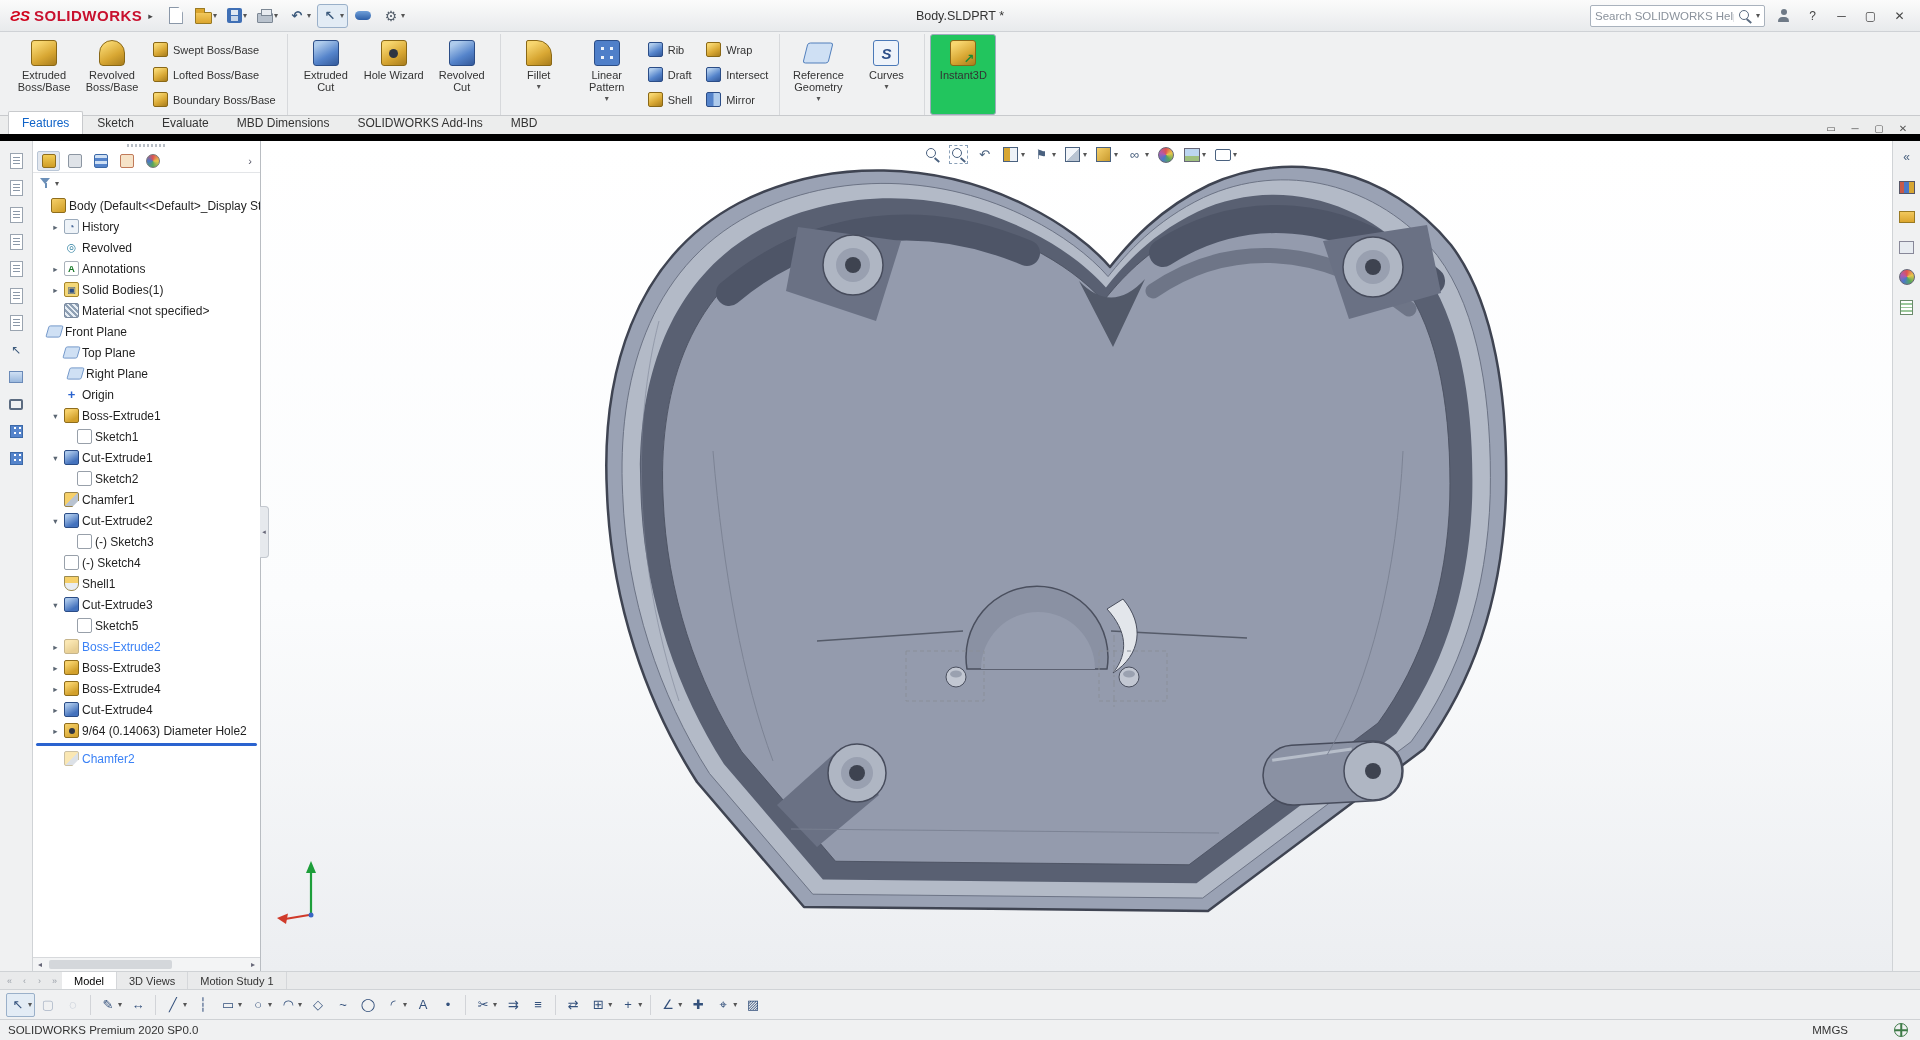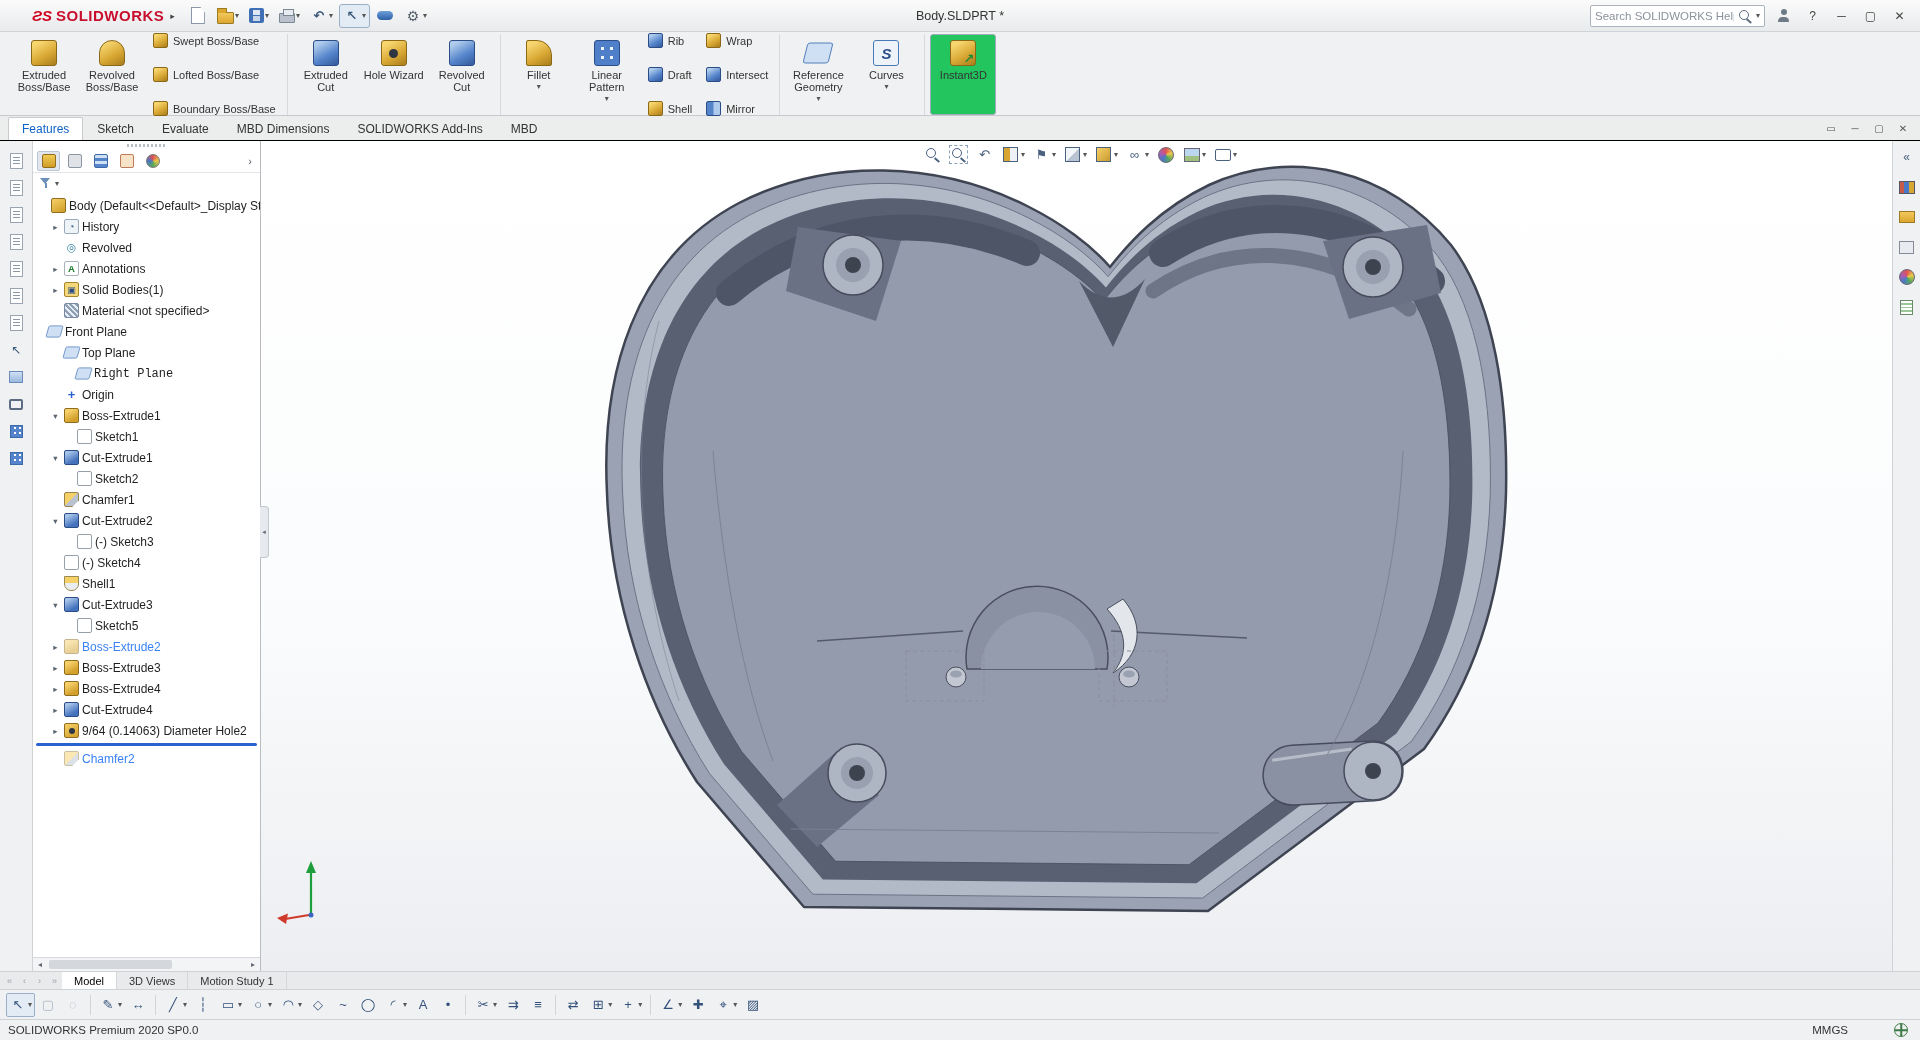--- a/index.html
+++ b/index.html
@@ -4,21 +4,21 @@
 <style>
 *{margin:0;padding:0;box-sizing:border-box;}
 html,body{width:1920px;height:1040px;overflow:hidden;font-family:"Liberation Sans","DejaVu Sans",sans-serif;font-size:12px;color:#2b2b2b;background:#fff;}
 button{font:inherit;background:none;border:none;color:inherit;cursor:default;}
 input{font:inherit;}
 ::placeholder{color:#8a929c;}
 
 
 .titlebar{height:32px;background:linear-gradient(#fbfbfb,#e8eaec);border-bottom:1px solid #cfd2d6;display:flex;align-items:center;position:relative;padding:0 6px;}
 .logo{display:flex;align-items:center;gap:4px;margin:0 10px 0 4px;}
-.logo-ds{color:#d0021b;font-weight:bold;font-style:italic;font-size:15px;margin-left:22px;}
+.logo-ds{color:#d0021b;font-weight:bold;font-style:italic;font-size:15px;}
 .logo-name{color:#c8102e;font-weight:bold;font-size:15px;letter-spacing:.5px;}
 .logo-expand{color:#444;font-size:9px;margin-left:2px;}
 .qa{display:flex;align-items:center;gap:2px;}
 .tb-btn{height:24px;min-width:26px;display:inline-flex;align-items:center;justify-content:center;gap:1px;border-radius:3px;border:1px solid transparent;padding:0 3px;}
 .tb-btn-active{border-color:#9ab0c9;background:#e3ecf5;}
 .caret{font-size:8px;color:#555;}
 .doc-title{position:absolute;left:50%;top:0;transform:translateX(-50%);height:32px;display:flex;align-items:center;font-size:12.5px;color:#333;}
 .tb-right{margin-left:auto;display:flex;align-items:center;gap:4px;}
 .search-box{width:175px;height:22px;border:1px solid #a9b2bd;background:#fff;border-radius:2px;display:flex;align-items:center;padding:0 4px;gap:3px;}
 .search-box input{flex:1;border:none;outline:none;font-size:11.5px;color:#333;background:transparent;min-width:0;}
@@ -45,38 +45,38 @@
 .tbi[data-name="undo-icon"],.tbi[data-name="select-arrow-icon"]{font-size:13px;font-weight:bold;}
 
 
 .ribbon{height:84px;background:#f0f1f2;border-bottom:1px solid #c8cacd;display:flex;align-items:stretch;padding:2px 4px 0 6px;}
 .rgroup{display:flex;align-items:stretch;padding:0 5px;border-right:1px solid #d7d9dc;gap:2px;}
 .rgroup:last-child{border-right:none;}
 .rlarge{display:flex;flex-direction:column;align-items:center;justify-content:flex-start;width:66px;padding:5px 2px 2px;border:1px solid transparent;border-radius:3px;}
 .rlabel{margin-top:3px;font-size:11px;line-height:12px;text-align:center;color:#333;}
 .rcaret{font-size:8px;color:#555;height:9px;line-height:9px;margin-top:1px;}
 .ractive{background:#22c55e;border-color:#9eabbd;}
-.rstack{display:flex;flex-direction:column;justify-content:center;gap:17px;padding:2px;}
+.rstack{display:flex;flex-direction:column;justify-content:center;gap:8px;padding:2px;}
 .rsmall{display:flex;align-items:center;gap:5px;font-size:11px;color:#333;padding:1px 4px;border-radius:2px;white-space:nowrap;}
 .ric{width:26px;height:26px;border-radius:3px;position:relative;flex:0 0 auto;display:flex;align-items:center;justify-content:center;}
 .ris{width:15px;height:15px;border-radius:2px;position:relative;flex:0 0 auto;}
 .ric[data-name$="boss-icon"],.ris[data-name$="boss-icon"],.ric[data-name="fillet-icon"],.ric[data-name="hole-wizard-icon"],.ric[data-name="instant3d-icon"],.ris[data-name="shell-icon"],.ris[data-name="wrap-icon"]{background:linear-gradient(150deg,#f7d66f 15%,#d8a733 60%,#a87d1d);border:1px solid #8a6816;}
 .ric[data-name$="cut-icon"],.ris[data-name$="cut-icon"],.ris[data-name="rib-icon"],.ris[data-name="draft-icon"],.ris[data-name="intersect-icon"],.ris[data-name="mirror-icon"]{background:linear-gradient(150deg,#aecbec 15%,#5584cb 60%,#33599a);border:1px solid #2b4d87;}
 .ric[data-name="revolved-boss-icon"]{border-radius:50% 50% 4px 4px;}
 .ric[data-name="fillet-icon"]{border-radius:2px 15px 2px 2px;}
 .ric[data-name="hole-wizard-icon"]::after{content:"";position:absolute;width:9px;height:9px;background:#2f3542;border-radius:50%;}
 .ric[data-name="linear-pattern-icon"]{background-color:#eef3fa;background-image:repeating-linear-gradient(90deg,#4f7fc9 0 6px,rgba(0,0,0,0) 6px 9px),repeating-linear-gradient(0deg,#4f7fc9 0 6px,rgba(0,0,0,0) 6px 9px);border:1px solid #2b4d87;}
 .ric[data-name="reference-geometry-icon"]{background:#cfe0f4;border:1px solid #4a79b8;transform:skewX(-14deg) scaleY(.8);}
 .ric[data-name="curves-icon"]{background:#eef3fa;border:1px solid #4a79b8;color:#2b4d87;font-weight:bold;font-style:italic;}
 .ric[data-name="curves-icon"]::after{content:"S";font-size:15px;}
 .ric[data-name="instant3d-icon"]::after{content:"↗";position:absolute;right:1px;bottom:-1px;color:#1e8a34;font-size:13px;font-weight:bold;}
 .ris[data-name="mirror-icon"]{background:linear-gradient(90deg,#5584cb 48%,#aecbec 52%);}
 
 
-.tabrow{height:25px;background:#eceded;border-bottom:1px solid #000000;display:flex;align-items:flex-end;padding:0 0 0 8px;position:relative;}
+.tabrow{height:25px;background:#eceded;border-bottom:7px solid #000000;display:flex;align-items:flex-end;padding:0 0 0 8px;position:relative;}
 .tabs-inner{display:flex;align-items:flex-end;height:100%;}
 .rtab{padding:4px 13px;font-size:12px;color:#333;border:1px solid transparent;border-bottom:none;border-radius:2px 2px 0 0;}
 .rtab.active{background:#fff;color:#0f63c8;border-color:#c8cacd;}
 .doc-controls{position:absolute;right:6px;top:3px;display:flex;gap:2px;}
 .doc-controls button{width:22px;height:18px;font-size:10px;color:#555;display:inline-flex;align-items:center;justify-content:center;}
 
 
 .main{display:flex;height:830px;position:relative;background:#fff;}
 .left-dock{width:33px;background:#f0f1f2;border-right:1px solid #d0d3d6;display:flex;flex-direction:column;align-items:center;padding-top:10px;gap:7px;flex:0 0 auto;}
 .ld-btn{width:22px;height:20px;display:flex;align-items:center;justify-content:center;}
@@ -461,21 +461,21 @@
         <div class="trow" data-name="tree-item-front-plane" style="">
           <span class="tarrow" data-name="tree-arrow-spacer"></span>
           <span class="ti" data-name="plane-icon"></span>
           <span class="tlabel" data-name="tree-item-label">Front Plane</span>
         </div>
         <div class="trow" data-name="tree-item-top-plane" style="padding-left: 17px;">
           <span class="tarrow" data-name="tree-arrow-spacer"></span>
           <span class="ti" data-name="plane-icon"></span>
           <span class="tlabel" data-name="tree-item-label">Top Plane</span>
         </div>
-        <div class="trow" data-name="tree-item-right-plane" style="padding-left: 29px; font-family: Liberation Mono, monospace;">
+        <div class="trow" data-name="tree-item-right-plane" style="padding-left: 21px;">
           <span class="tarrow" data-name="tree-arrow-spacer"></span>
           <span class="ti" data-name="plane-icon"></span>
           <span class="tlabel" data-name="tree-item-label">Right Plane</span>
         </div>
         <div class="trow" data-name="tree-item-origin" style="padding-left: 17px;">
           <span class="tarrow" data-name="tree-arrow-spacer"></span>
           <span class="ti" data-name="origin-icon">+</span>
           <span class="tlabel" data-name="tree-item-label">Origin</span>
         </div>
         <div class="trow" data-name="tree-item-boss-extrude1" style="padding-left: 17px;">

